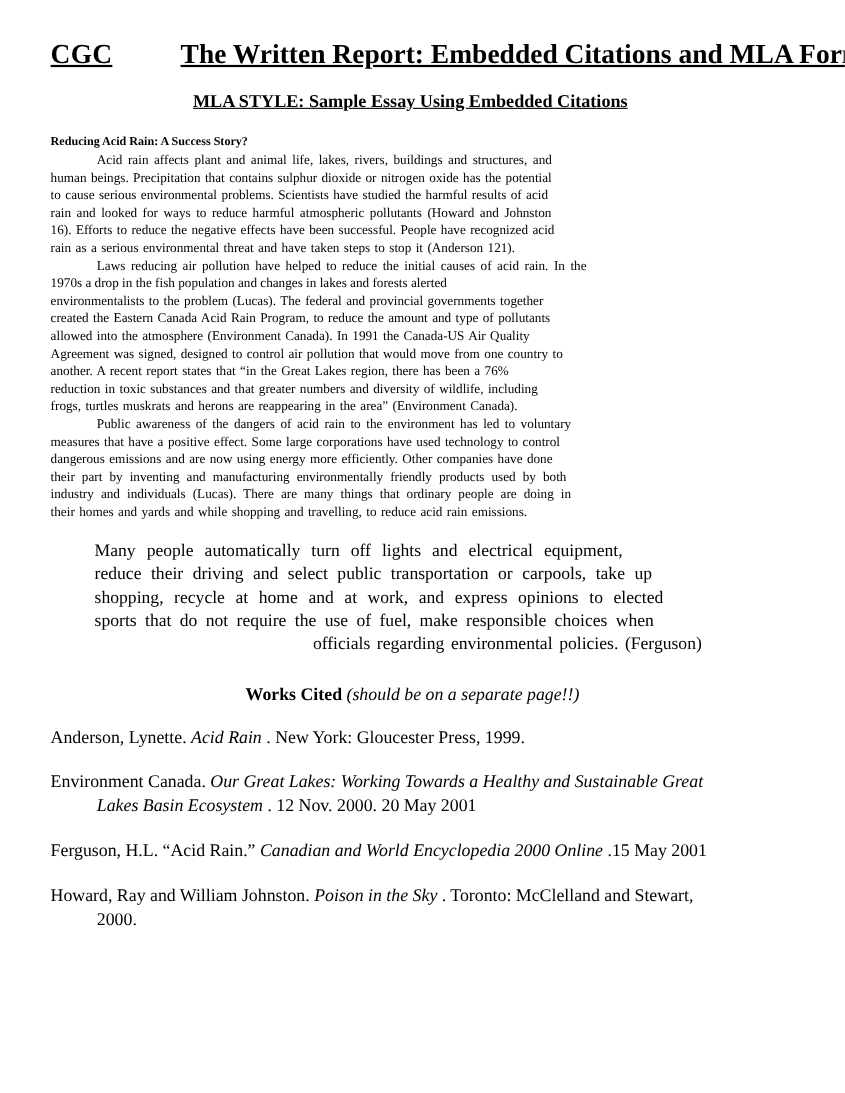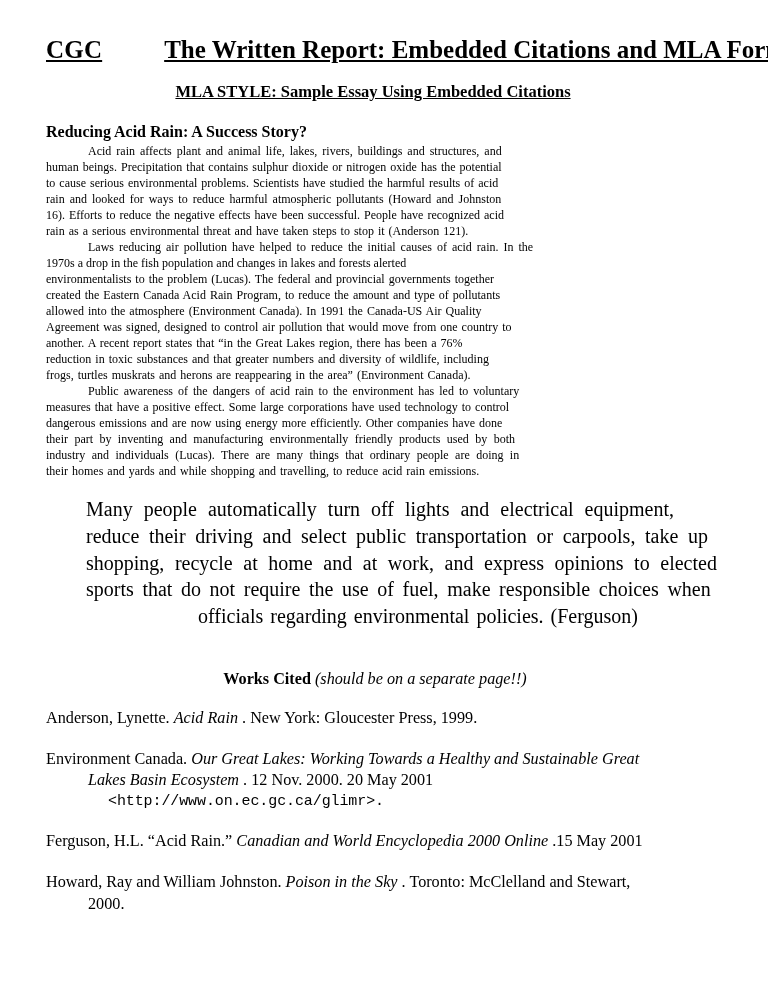--- a/index.html
+++ b/index.html
@@ -53,21 +53,21 @@
     text-align: center;
     font-size: 16.5px;
     font-weight: bold;
     text-decoration: underline;
     margin: 16px 0 20px 0;
     padding-right: 22px;
   }
 
   
   .essay-title {
-    font-size: 16px;
+    font-size: 11px;
     font-weight: bold;
     line-height: 1.30;
     margin: 0;
   }
   .para {
     font-size: 12px;
     line-height: 1.335;
     margin: 0;
     text-align: left;
   }
@@ -79,36 +79,36 @@
   
   .j1 { word-spacing: 2.0px; }
   .j2 { word-spacing: 3.4px; }
   .j3 { word-spacing: 1.0px; }
 
   
   .blockquote {
     margin: 17px 0 0 0;
     padding-left: 40px;
     width: 592px;
-    font-size: 20px;
+    font-size: 16px;
     line-height: 1.335;
     box-sizing: border-box;
   }
   .blockquote .bq-line { display: block; white-space: nowrap; }
   .bqj1 { word-spacing: 6.0px; }
   .bqj2 { word-spacing: 4.6px; }
   .bqj3 { word-spacing: 3.6px; }
   .bqj4 { word-spacing: 5.6px; }
   .bqj5 { word-spacing: 2.0px; text-align: right; }
 
   
   .works-cited-head {
     text-align: center;
     font-size: 16.2px;
-    margin: 40px 0 0 0;
+    margin: 25px 0 0 0;
     padding-right: 18px;
   }
   .works-cited-head b { font-weight: bold; }
   .works-cited-head i { font-style: italic; }
 
   .citation {
     font-size: 16.2px;
     line-height: 1.345;
     margin: 19px 0 0 0;
   }
@@ -155,21 +155,20 @@
       <b>Works Cited</b><span>&nbsp;</span><i>(should be on a separate page!!)</i>
     </div>
 
     <div class="works-cited-list">
         <div class="citation">
           <span class="cline"><span>Anderson, Lynette. </span><i>Acid Rain</i><span> . New York: Gloucester Press, 1999.</span></span>
         </div>
         <div class="citation">
           <span class="cline"><span>Environment Canada. </span><i>Our Great Lakes: Working Towards a Healthy and Sustainable Great</i></span>
           <span class="cline ind1"><i>Lakes Basin Ecosystem</i><span> . 12 Nov. 2000. 20 May 2001</span></span>
-          <span class="cline url"><span>&lt;http://www.on.ec.gc.ca/glimr&gt;.</span></span>
         </div>
         <div class="citation">
           <span class="cline"><span>Ferguson, H.L. “Acid Rain.” </span><i>Canadian and World Encyclopedia 2000 Online</i><span> .15 May 2001</span></span>
         </div>
         <div class="citation">
           <span class="cline"><span>Howard, Ray and William Johnston. </span><i>Poison in the Sky</i><span> . Toronto: McClelland and Stewart,</span></span>
           <span class="cline ind1"><span>2000.</span></span>
         </div>
       </div>
 

